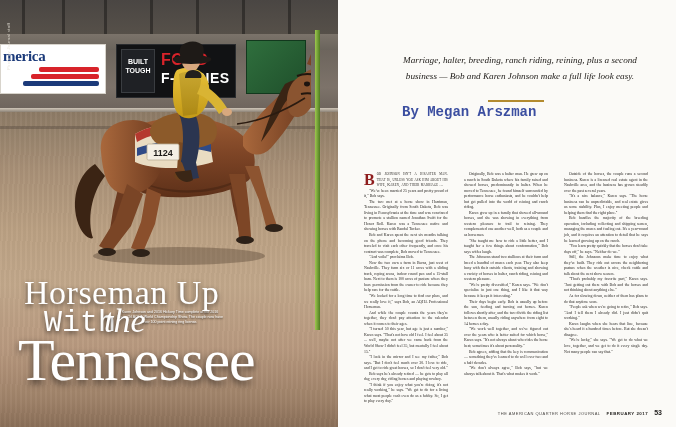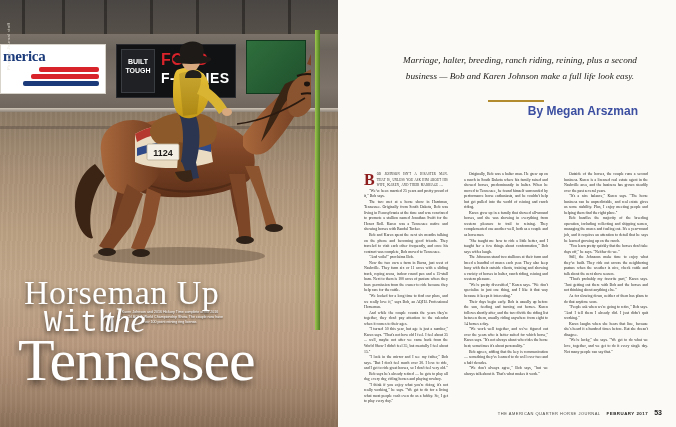--- a/index.html
+++ b/index.html
@@ -191,23 +191,23 @@
     font-family: "Liberation Serif", serif;
     font-style: italic;
     font-size: 9.2px; line-height: 16px; color: #24211e;
   }
   .byline-rule {
     position: absolute; left: 150px; top: 100px; width: 56px; height: 2px;
     background: #b38b2f;
   }
   .byline {
     position: absolute; left: 64px; top: 104px; width: 236px;
-    text-align: right;
-    font-family: Liberation Sans, sans-serif;
-    font-size: 12px; font-weight: bold; color: #3b4ea0;
+    text-align: left;
+    font-family: Liberation Mono, monospace;
+    font-size: 14px; font-weight: bold; color: #3b4ea0;
   }
   .col {
     position: absolute;
     top: 172px;
     width: 84px;
     font-family: "Liberation Serif", serif;
     font-size: 3.9px;
     line-height: 5.55px;
     color: #2a2724;
     text-align: justify;

